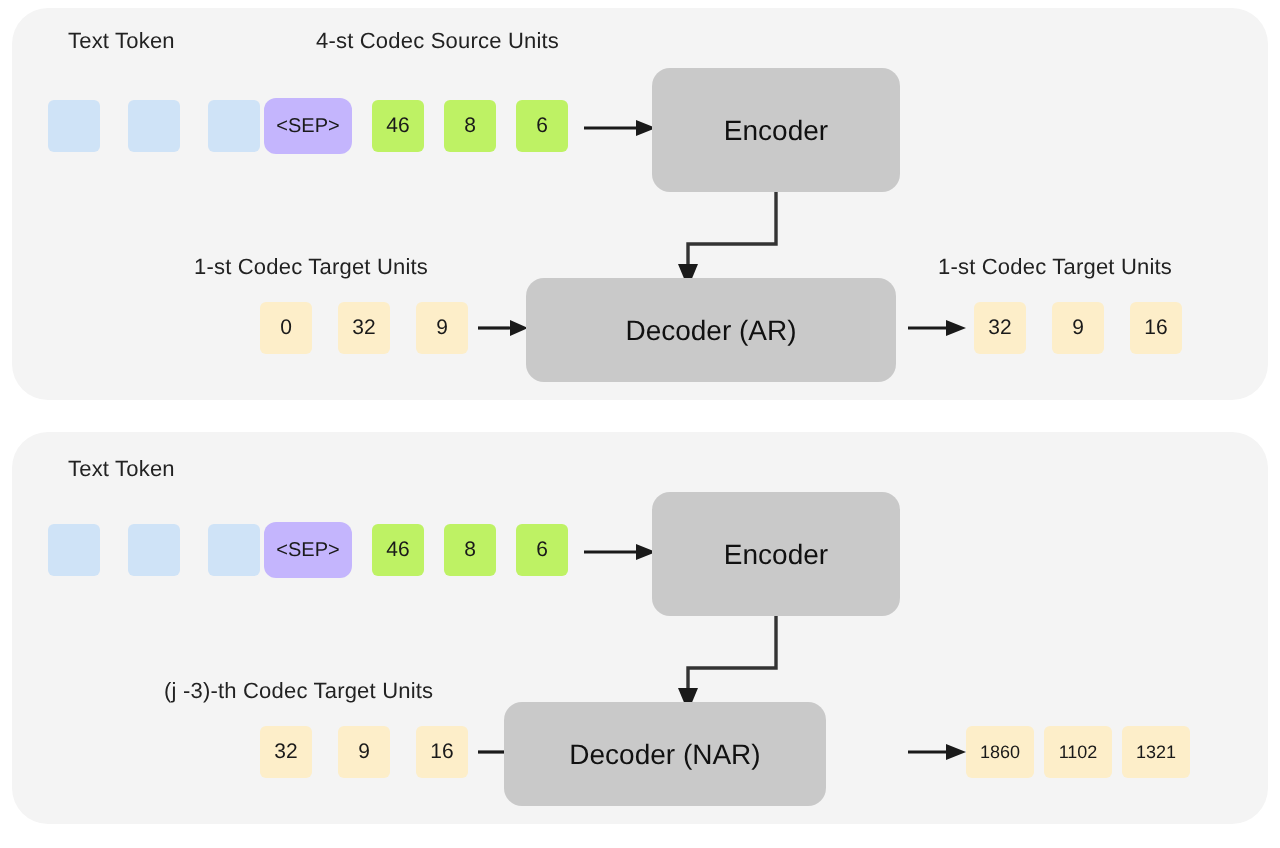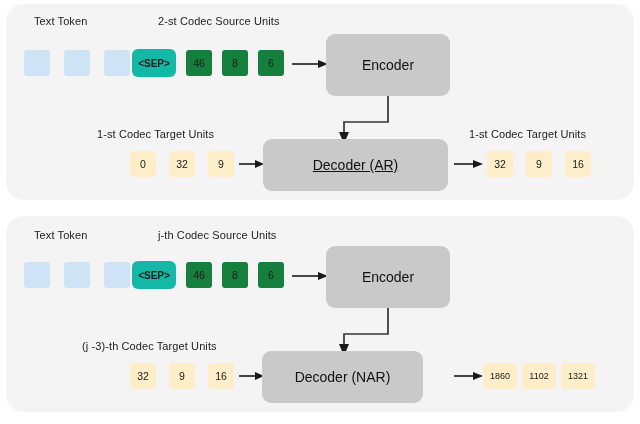--- a/index.html
+++ b/index.html
@@ -42,22 +42,22 @@
     height: 26px;
     border-radius: 3px;
     display: flex;
     align-items: center;
     justify-content: center;
     font-size: 10.5px;
     color: #1a1a1a;
     white-space: nowrap;
   }
   .tok.blue  { background: #cfe3f7; }
-  .tok.sep   { background: #14b8a6; border-radius: 6px; font-size: 10px; font-weight: bold; }
-  .tok.green { background: #15803d; }
+  .tok.sep   { background: #c4b5fd; border-radius: 6px; font-size: 10px; }
+  .tok.green { background: #bef264; }
   .tok.amber { background: #fdeec9; }
   .tok.small { font-size: 9px; }
 
   .block {
     position: absolute;
     background: #c9c9c9;
     border-radius: 9px;
     display: flex;
     align-items: center;
     justify-content: center;
@@ -73,21 +73,21 @@
   }
 </style>
 </head>
 <body>
 
 <div class="stage">
 
   <div class="panel" id="panel-ar">
 
     <div class="lbl" style="left:28px; top:11px;">Text Token</div>
-    <div class="lbl" style="left:152px; top:11px;">2-st Codec Source Units</div>
+    <div class="lbl" style="left:152px; top:11px;">4-st Codec Source Units</div>
 
     <div class="tok blue" style="left:18px;  top:46px; width:26px;"></div>
     <div class="tok blue" style="left:58px;  top:46px; width:26px;"></div>
     <div class="tok blue" style="left:98px;  top:46px; width:26px;"></div>
 
     <div class="tok sep" style="left:126px; top:45px; width:44px; height:28px;">&lt;SEP&gt;</div>
 
     <div class="tok green" style="left:180px; top:46px; width:26px;">46</div>
     <div class="tok green" style="left:216px; top:46px; width:26px;">8</div>
     <div class="tok green" style="left:252px; top:46px; width:26px;">6</div>
@@ -109,36 +109,35 @@
 
     <div class="tok amber" style="left:124px; top:147px; width:26px;">0</div>
     <div class="tok amber" style="left:163px; top:147px; width:26px;">32</div>
     <div class="tok amber" style="left:202px; top:147px; width:26px;">9</div>
 
     <svg class="arrow-svg" style="left:233px; top:152px;" width="26" height="16">
       <line x1="0" y1="8" x2="16" y2="8" stroke="#1a1a1a" stroke-width="1.6"></line>
       <polygon points="16,4 25,8 16,12" fill="#1a1a1a"></polygon>
     </svg>
 
-    <div class="block" style="left:257px; top:135px; width:185px; height:52px;text-decoration:underline;">Decoder (AR)</div>
+    <div class="block" style="left:257px; top:135px; width:185px; height:52px;">Decoder (AR)</div>
 
     <svg class="arrow-svg" style="left:448px; top:152px;" width="30" height="16">
       <line x1="0" y1="8" x2="19" y2="8" stroke="#1a1a1a" stroke-width="1.6"></line>
       <polygon points="19,4 29,8 19,12" fill="#1a1a1a"></polygon>
     </svg>
 
     <div class="tok amber" style="left:481px; top:147px; width:26px;">32</div>
     <div class="tok amber" style="left:520px; top:147px; width:26px;">9</div>
     <div class="tok amber" style="left:559px; top:147px; width:26px;">16</div>
   </div>
 
   <div class="panel" id="panel-nar">
 
     <div class="lbl" style="left:28px; top:13px;">Text Token</div>
-    <div class="lbl" style="left:152px; top:13px;">j-th Codec Source Units</div>
 
     <div class="tok blue" style="left:18px;  top:46px; width:26px;"></div>
     <div class="tok blue" style="left:58px;  top:46px; width:26px;"></div>
     <div class="tok blue" style="left:98px;  top:46px; width:26px;"></div>
 
     <div class="tok sep" style="left:126px; top:45px; width:44px; height:28px;">&lt;SEP&gt;</div>
 
     <div class="tok green" style="left:180px; top:46px; width:26px;">46</div>
     <div class="tok green" style="left:216px; top:46px; width:26px;">8</div>
     <div class="tok green" style="left:252px; top:46px; width:26px;">6</div>
@@ -159,21 +158,21 @@
 
     <div class="tok amber" style="left:124px; top:147px; width:26px;">32</div>
     <div class="tok amber" style="left:163px; top:147px; width:26px;">9</div>
     <div class="tok amber" style="left:202px; top:147px; width:26px;">16</div>
 
     <svg class="arrow-svg" style="left:233px; top:152px;" width="26" height="16">
       <line x1="0" y1="8" x2="16" y2="8" stroke="#1a1a1a" stroke-width="1.6"></line>
       <polygon points="16,4 25,8 16,12" fill="#1a1a1a"></polygon>
     </svg>
 
-    <div class="block" style="left:256px; top:135px; width:161px; height:52px;">Decoder (NAR)</div>
+    <div class="block" style="left:246px; top:135px; width:161px; height:52px;">Decoder (NAR)</div>
 
     <svg class="arrow-svg" style="left:448px; top:152px;" width="30" height="16">
       <line x1="0" y1="8" x2="19" y2="8" stroke="#1a1a1a" stroke-width="1.6"></line>
       <polygon points="19,4 29,8 19,12" fill="#1a1a1a"></polygon>
     </svg>
 
     <div class="tok amber small" style="left:477px; top:147px; width:34px;">1860</div>
     <div class="tok amber small" style="left:516px; top:147px; width:34px;text-align:center;">1102</div>
     <div class="tok amber small" style="left:555px; top:147px; width:34px;">1321</div>
   </div>

